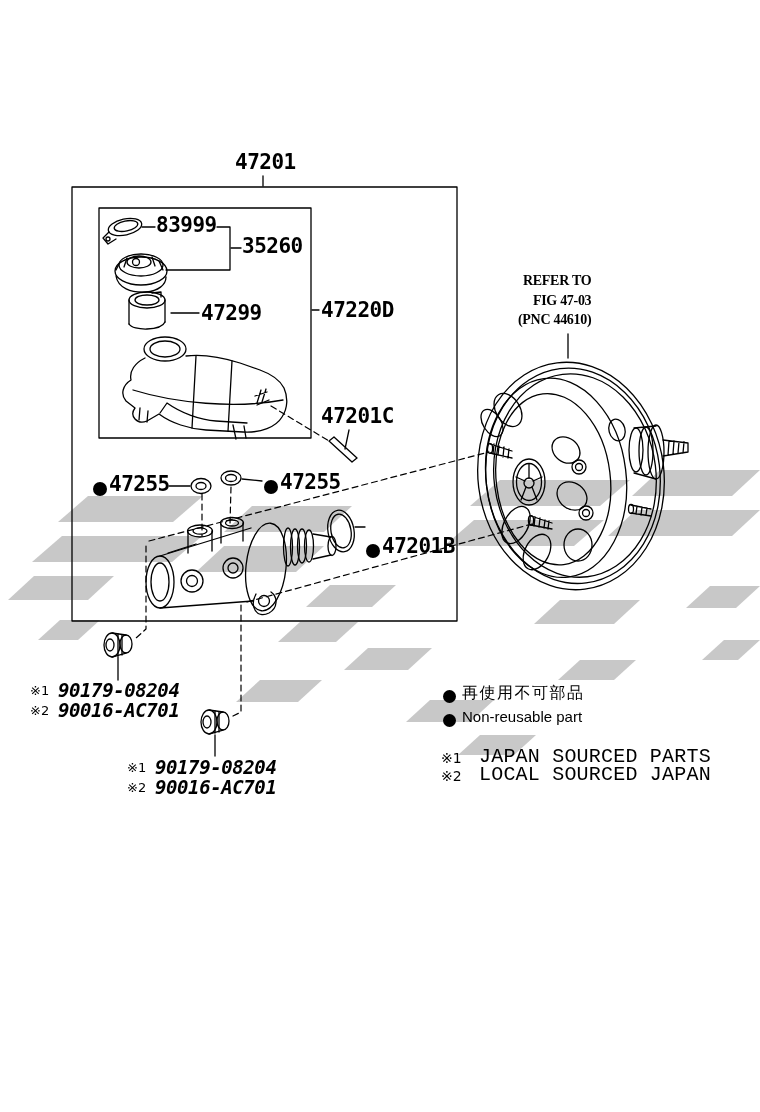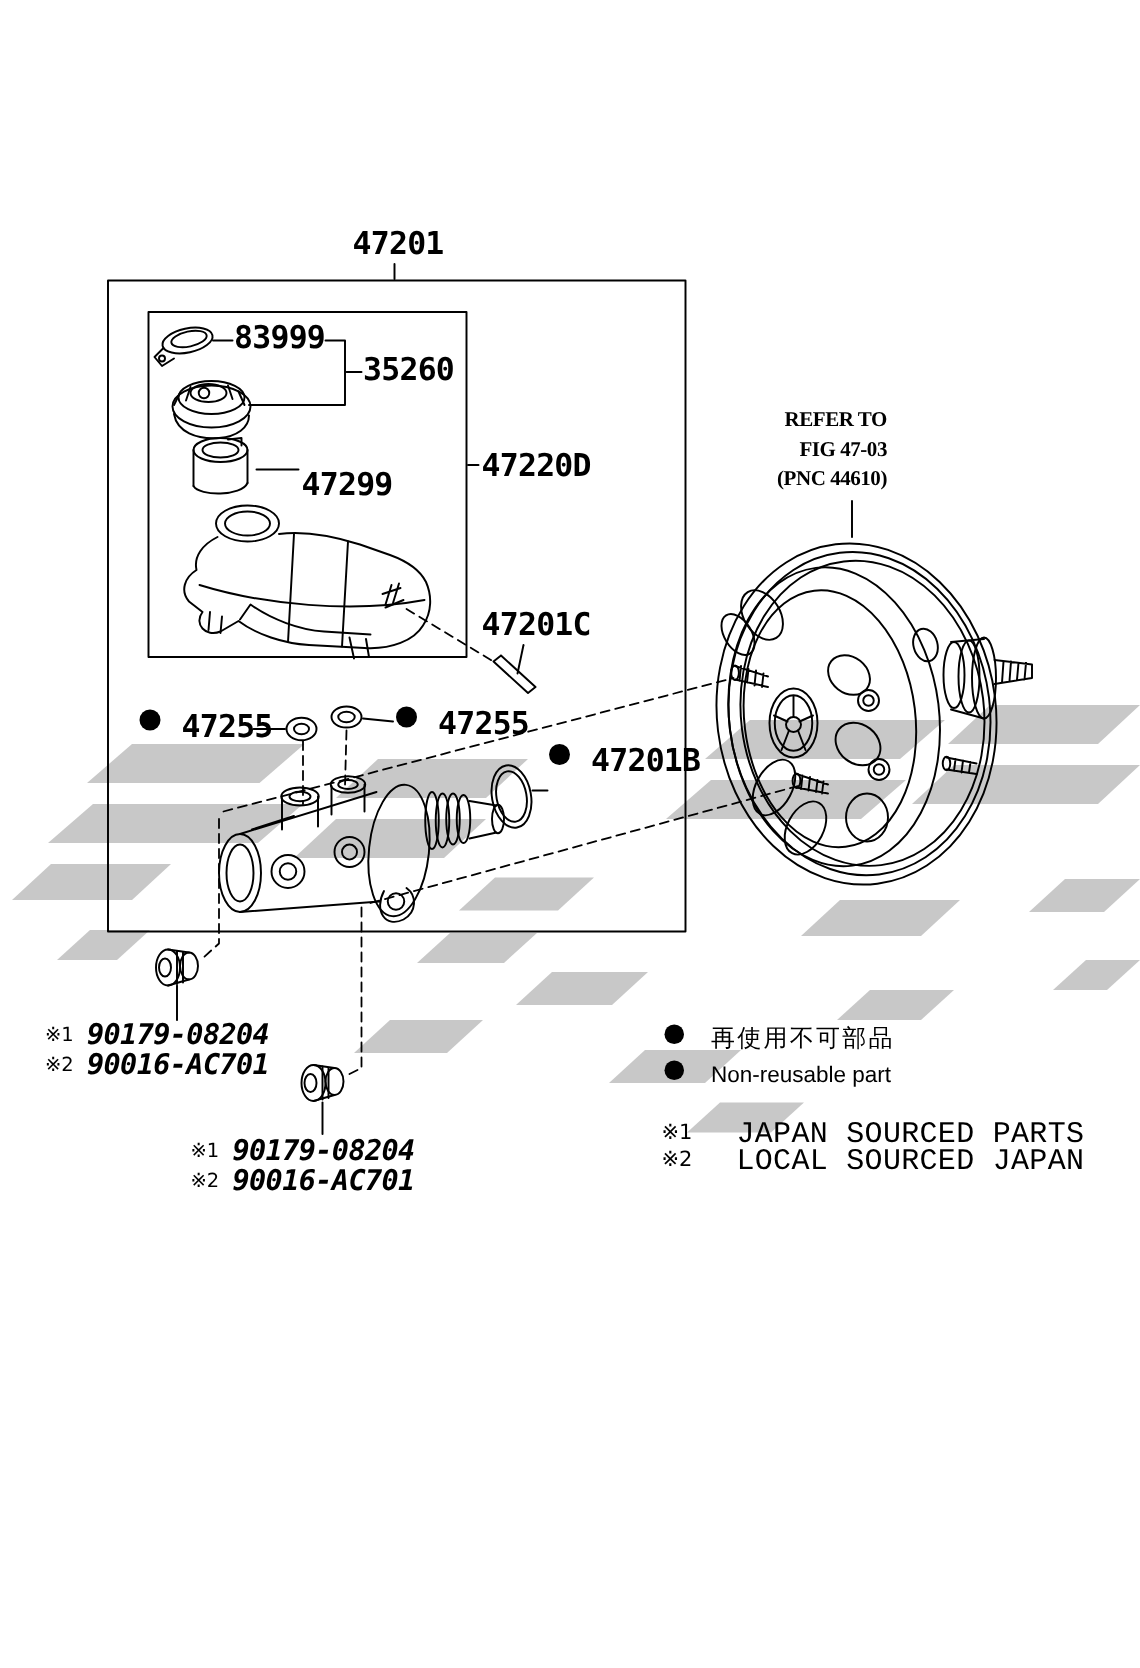--- a/index.html
+++ b/index.html
@@ -1,20 +1,20 @@
 <!DOCTYPE html>
 <html><head>
 <meta charset="utf-8">
 <style>
   html,body{margin:0;padding:0;background:#fff;}
   .canvas{position:relative;width:760px;height:1068px;background:#ffffff;overflow:hidden;
           font-family:"DejaVu Sans Mono",monospace;color:#000;}
   svg{position:absolute;left:0;top:0;}
   .abs{position:absolute;}
-  .row{display:flex;align-items:flex-start;gap:14px;}
+  .row{display:flex;align-items:flex-end;gap:2px;}
   .pn{font-family:"DejaVu Sans Mono",monospace;font-weight:bold;color:#000;white-space:nowrap;}
   .pn20{font-size:21px;letter-spacing:-0.5px;line-height:23px;}
   .pn19{font-size:19px;letter-spacing:-0.4px;line-height:20px;font-style:italic;}
   .refmark{font-family:"DejaVu Sans",sans-serif;font-size:13px;color:#000;white-space:nowrap;}
   .nut-ref{width:26px;display:inline-block;}
   .src-ref{width:36px;display:inline-block;font-size:14px;}
   .nutrow{display:flex;align-items:center;gap:2px;height:20px;}
   .bullet{background:#000;border-radius:50%;display:inline-block;flex:0 0 auto;}
   .b14{width:14px;height:14px;}
   .b13{width:13px;height:13px;}
@@ -213,37 +213,37 @@
       </g>
     </g>
   </svg>
 
   <div class="abs pn pn20" style="left:235px;top:151px">47201</div>
 
   <div class="abs pn pn20" style="left:156px;top:214px">83999</div>
 
   <div class="abs pn pn20" style="left:242px;top:235px">35260</div>
 
-  <div class="abs pn pn20" style="left:201px;top:312px">47299</div>
+  <div class="abs pn pn20" style="left:201px;top:302px">47299</div>
 
   <div class="abs pn pn20" style="left:321px;top:299px">47220D</div>
 
   <div class="abs pn pn20" style="left:321px;top:405px">47201C</div>
 
   <div class="abs row" style="left:93px;top:473px">
     <span class="bullet b14"></span>
     <span class="pn pn20">47255</span>
   </div>
 
   <div class="abs row" style="left:264px;top:471px">
     <span class="bullet b14"></span>
     <span class="pn pn20">47255</span>
   </div>
 
-  <div class="abs row" style="left:366px;top:496px">
+  <div class="abs row" style="left:366px;top:535px">
     <span class="bullet b14"></span>
     <span class="pn pn20">47201B</span>
   </div>
 
   <div class="abs refer" style="left:518px;top:271px">
     <div>REFER TO</div>
     <div>FIG 47-03</div>
     <div>(PNC 44610)</div>
   </div>
 

